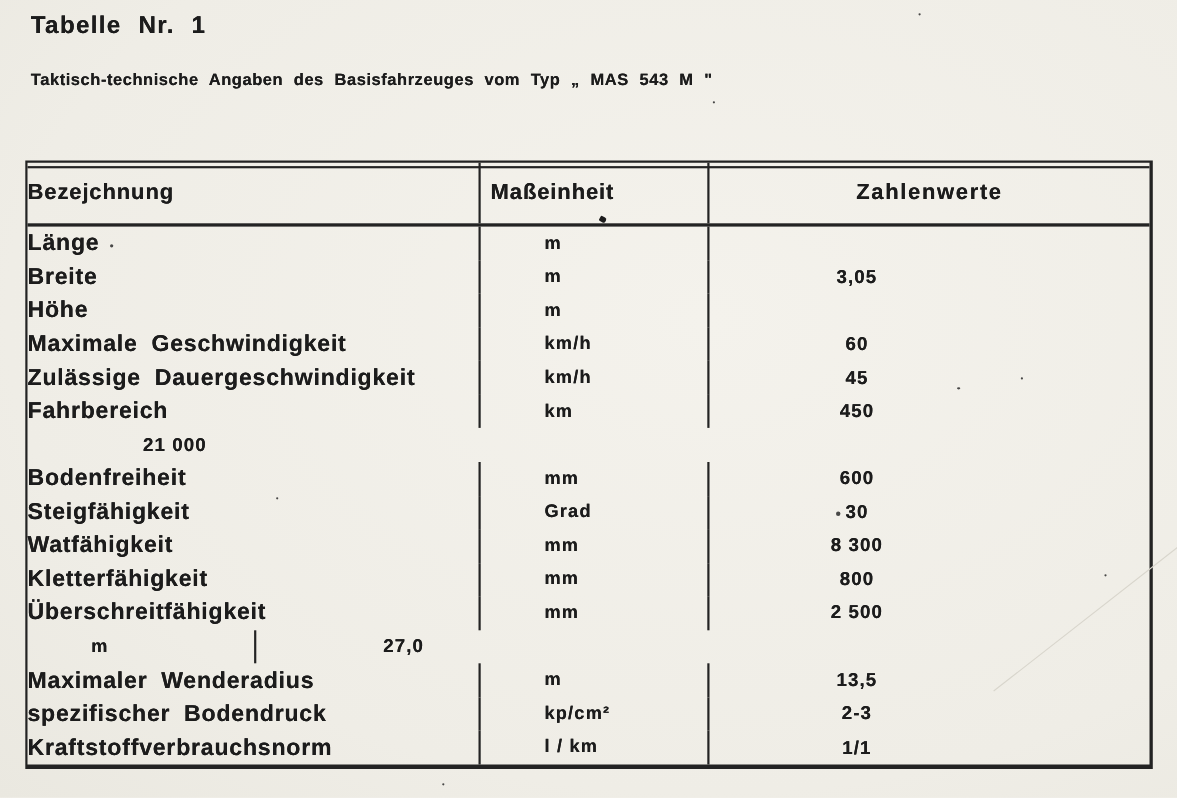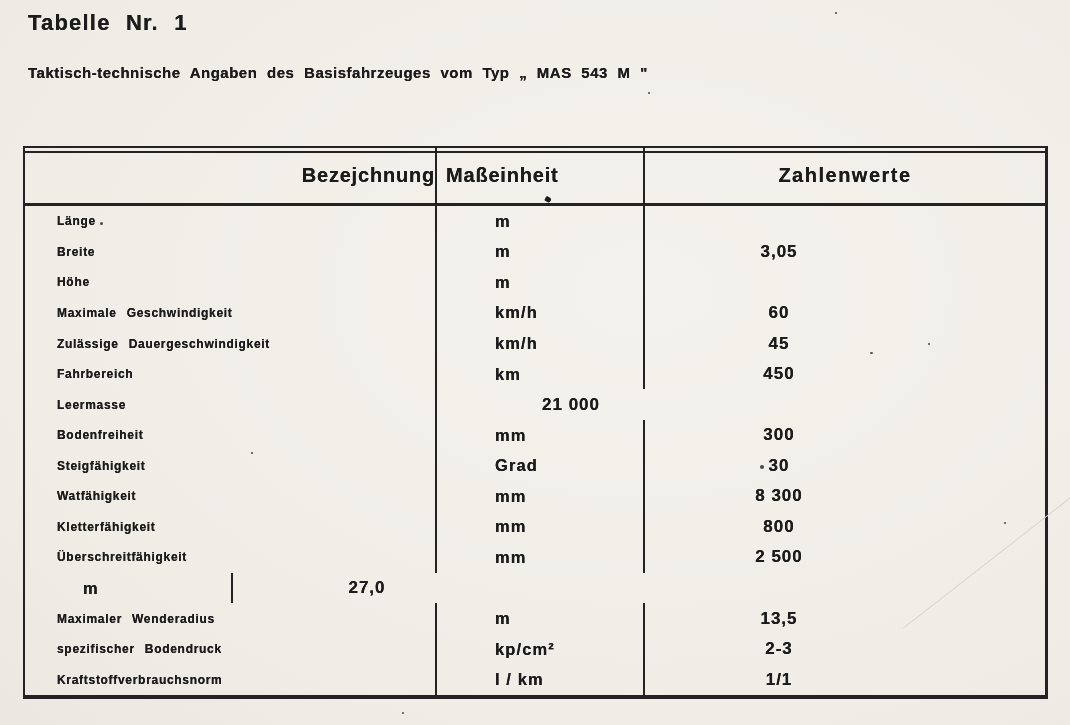--- a/index.html
+++ b/index.html
@@ -32,26 +32,26 @@
     content:"";position:absolute;left:0;right:0;top:3px;height:2px;background:#232323;
   }
   .hrow{
     display:flex;height:58px;box-sizing:border-box;
     border-bottom:3px solid #232323;flex:0 0 auto;
   }
   .cell{display:flex;align-items:center;box-sizing:border-box;}
   .c1{width:412px;border-right:2px solid #232323;}
   .c2{width:208px;border-right:2px solid #232323;}
   .c3{flex:1;}
-  .hrow .c1{padding-left:30px;font-size:20px;font-weight:700;letter-spacing:.8px;justify-content:flex-end;}
+  .hrow .c1{font-size:20px;font-weight:700;letter-spacing:.8px;}
   .hrow .c2{padding-left:9px;font-size:20px;font-weight:700;letter-spacing:.8px;}
   .hrow .c3{justify-content:center;font-size:20px;font-weight:700;letter-spacing:1.5px;border-radius:22px;}
   .tbody{flex:1;display:flex;flex-direction:column;}
   .row{flex:1;display:flex;}
-  .row .c1{padding-left:32px;font-size:12px;font-weight:700;letter-spacing:.7px;word-spacing:6px;}
+  .row .c1{font-size:21px;font-weight:700;letter-spacing:.7px;word-spacing:6px;}
   .row .c2{padding-left:58px;font-size:16.5px;font-weight:700;letter-spacing:1.1px;}
   .row .c3{font-size:17px;font-weight:700;letter-spacing:1px;}
   .value-box{width:268px;text-align:center;}
   .row .cell, .hrow .cell{text-shadow:0 0 .4px #1c1c1c;}
   
   .speck{position:absolute;background:#2a2a2a;border-radius:50%;opacity:.85;}
   .blob{position:absolute;background:#1c1c1c;transform:rotate(28deg);border-radius:1px 2px 2px 1px;}
   .crease{
     position:absolute;right:-30px;top:560px;width:220px;height:1px;background:#d8d5cc;
     transform:rotate(-38deg);
@@ -136,37 +136,34 @@
     </div>
     <div class="cell c2">
       <span class="unit-text">km</span>
     </div>
     <div class="cell c3">
       <span class="value-box value-text">450</span>
     </div>
   </div>
 
   <div class="row">
-    <div class="cell c1">
-      <span class="label-text">Leermasse</span>
-    </div>
     <div class="cell c3">
       <span class="value-box value-text">21 000</span>
     </div>
   </div>
 
   <div class="row">
     <div class="cell c1">
       <span class="label-text">Bodenfreiheit</span>
     </div>
     <div class="cell c2">
       <span class="unit-text">mm</span>
     </div>
     <div class="cell c3">
-      <span class="value-box value-text">300</span>
+      <span class="value-box value-text">600</span>
     </div>
   </div>
 
   <div class="row">
     <div class="cell c1">
       <span class="label-text">Steigfähigkeit</span>
     </div>
     <div class="cell c2">
       <span class="unit-text">Grad</span>
     </div>

